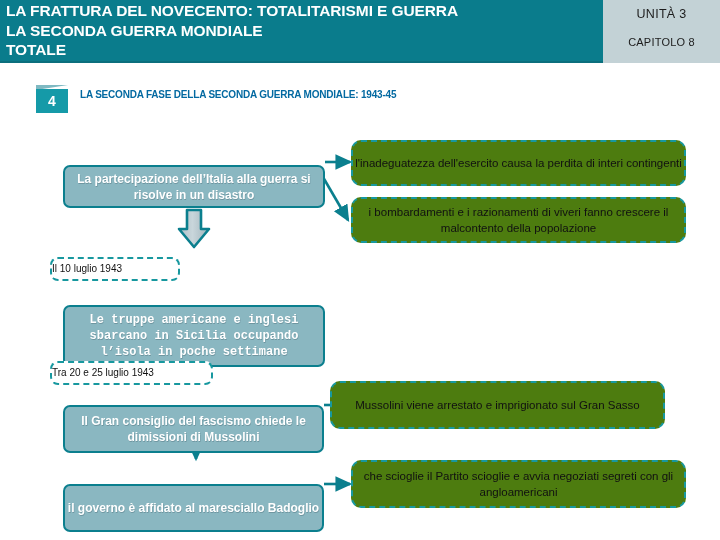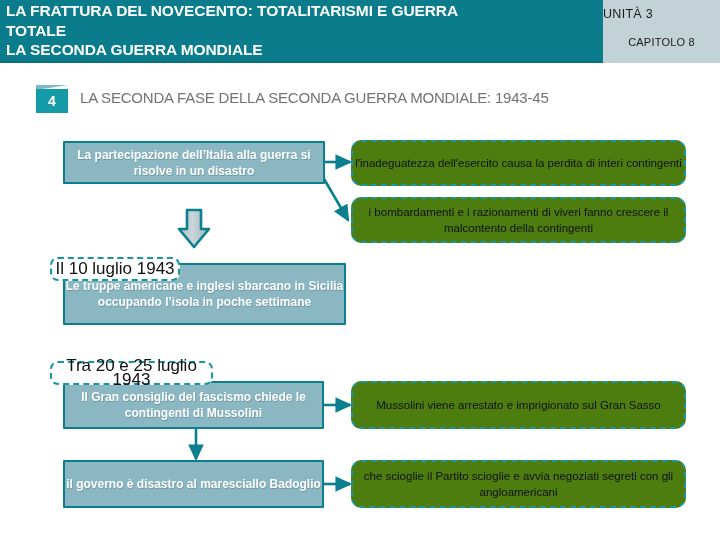--- a/index.html
+++ b/index.html
@@ -48,20 +48,21 @@
     font-size: 15.5px;
     font-weight: bold;
     line-height: 19.5px;
     letter-spacing: -0.1px;
   }
   #header-title .line { display: block; white-space: nowrap; }
   #unit-label {
     position: absolute;
     left: 603px; top: 7px;
     width: 117px;
+    text-align: center;
     color: #1c1c1c;
     font-size: 12.5px;
     letter-spacing: 0.3px;
   }
   #chapter-label {
     position: absolute;
     left: 603px; top: 36px;
     width: 117px;
     text-align: center;
     color: #1c1c1c;
@@ -94,43 +95,44 @@
     width: 32px; height: 24px;
     line-height: 24px;
     text-align: center;
     color: #ffffff;
     font-size: 14px;
     font-weight: bold;
   }
   #section-heading {
     position: absolute;
     left: 80px; top: 89px;
-    color: #737373;
-    font-size: 15px;
-    font-weight: normal;
+    color: #0369a1;
+    font-size: 10px;
+    font-weight: bold;
     letter-spacing: -0.2px;
     white-space: nowrap;
   }
 
   
   .solid-box {
     position: absolute;
     box-sizing: border-box;
     background: #8ab7c1;
     border: 2.5px solid #0b7f8e;
-    border-radius: 1px;
+    border-radius: 7px;
     color: #ffffff;
     font-weight: bold;
     text-align: center;
     display: flex;
     align-items: center;
     justify-content: center;
     font-size: 12px;
     line-height: 16px;
     text-shadow: 0.5px 0.5px 0 rgba(60,90,100,0.35);
+    margin-top: 24px;
   }
   .dashed-box {
     position: absolute;
     box-sizing: border-box;
     background: #4d7c0f;
     border: 2.5px dashed #17989f;
     border-radius: 10px;
     color: #111111;
     text-align: center;
     display: flex;
@@ -142,22 +144,21 @@
   .date-chip {
     position: absolute;
     box-sizing: border-box;
     background: #ffffff;
     border: 2px dashed #17989f;
     border-radius: 8px;
     color: #111111;
     text-align: center;
     display: flex;
     align-items: center;
-    justify-content: center;
-    font-size: 17px;
+    font-size: 10px;
     line-height: 14px;
     z-index: 4;
   }
 
   
   svg.conn {
     position: absolute;
     left: 0; top: 0;
     width: 720px; height: 540px;
     pointer-events: none;
@@ -191,22 +192,22 @@
 </head>
 <body>
 
 <div id="header">
   <div id="header-left-bg"></div>
   <div id="header-right-bg"></div>
   <div id="header-rule"></div>
 
   <div id="header-title">
     <span class="line">LA FRATTURA DEL NOVECENTO: TOTALITARISMI E GUERRA</span>
+    <span class="line">LA SECONDA GUERRA MONDIALE</span>
     <span class="line">TOTALE</span>
-    <span class="line">LA SECONDA GUERRA MONDIALE</span>
   </div>
 
   <div id="unit-label">UNITÀ 3</div>
   <div id="chapter-label">CAPITOLO 8</div>
 </div>
 
 <div id="section-badge">
   <div class="fold"></div>
   <div class="body"></div>
   <div class="num">4</div>
@@ -239,41 +240,41 @@
       <stop offset="100%" stop-color="#9fb3bb"></stop>
     </linearGradient>
   </defs>
   <path d="M11,2 L25,2 L25,21 L33,21 L18,39 L3,21 L11,21 Z" fill="url(#dg)" stroke="#0b7f8e" stroke-width="2.6" stroke-linejoin="round"></path>
 </svg>
 
 <div class="solid-box" style="left:63px; top:141px; width:262px; height:43px;">
   <span>La partecipazione dell’Italia alla guerra si risolve in un disastro</span>
 </div>
 
-<div class="solid-box" style="left:63px; top:263px; width:283px; height:62px;">
+<div class="solid-box" style="left:63px; top:281px; width:262px; height:62px;font-family:Liberation Mono, monospace;">
   <span>Le truppe americane e inglesi sbarcano in Sicilia occupando l’isola in poche settimane</span>
 </div>
 
 <div class="solid-box" style="left:63px; top:381px; width:261px; height:48px;">
-  <span>Il Gran consiglio del fascismo chiede le contingenti di Mussolini</span>
+  <span>Il Gran consiglio del fascismo chiede le dimissioni di Mussolini</span>
 </div>
 
 <div class="solid-box" style="left:63px; top:460px; width:261px; height:48px;">
-  <span>il governo è disastro al maresciallo Badoglio</span>
+  <span>il governo è affidato al maresciallo Badoglio</span>
 </div>
 
 <div class="dashed-box" style="left:351px; top:140px; width:335px; height:46px;">
   <span>l'inadeguatezza dell'esercito causa la perdita di interi contingenti</span>
 </div>
 
 <div class="dashed-box" style="left:351px; top:197px; width:335px; height:46px;">
-  <span>i bombardamenti e i razionamenti di viveri fanno crescere il malcontento della contingenti</span>
-</div>
-
-<div class="dashed-box" style="left:351px; top:381px; width:335px; height:48px;">
+  <span>i bombardamenti e i razionamenti di viveri fanno crescere il malcontento della popolazione</span>
+</div>
+
+<div class="dashed-box" style="left:330px; top:381px; width:335px; height:48px;">
   <span>Mussolini viene arrestato e imprigionato sul Gran Sasso</span>
 </div>
 
 <div class="dashed-box" style="left:351px; top:460px; width:335px; height:48px;">
   <span>che scioglie il Partito scioglie e avvia negoziati segreti con gli angloamericani</span>
 </div>
 
 <div class="date-chip" style="left:50px; top:257px; width:130px; height:24px;">
   <span>Il 10 luglio 1943</span>
 </div>

